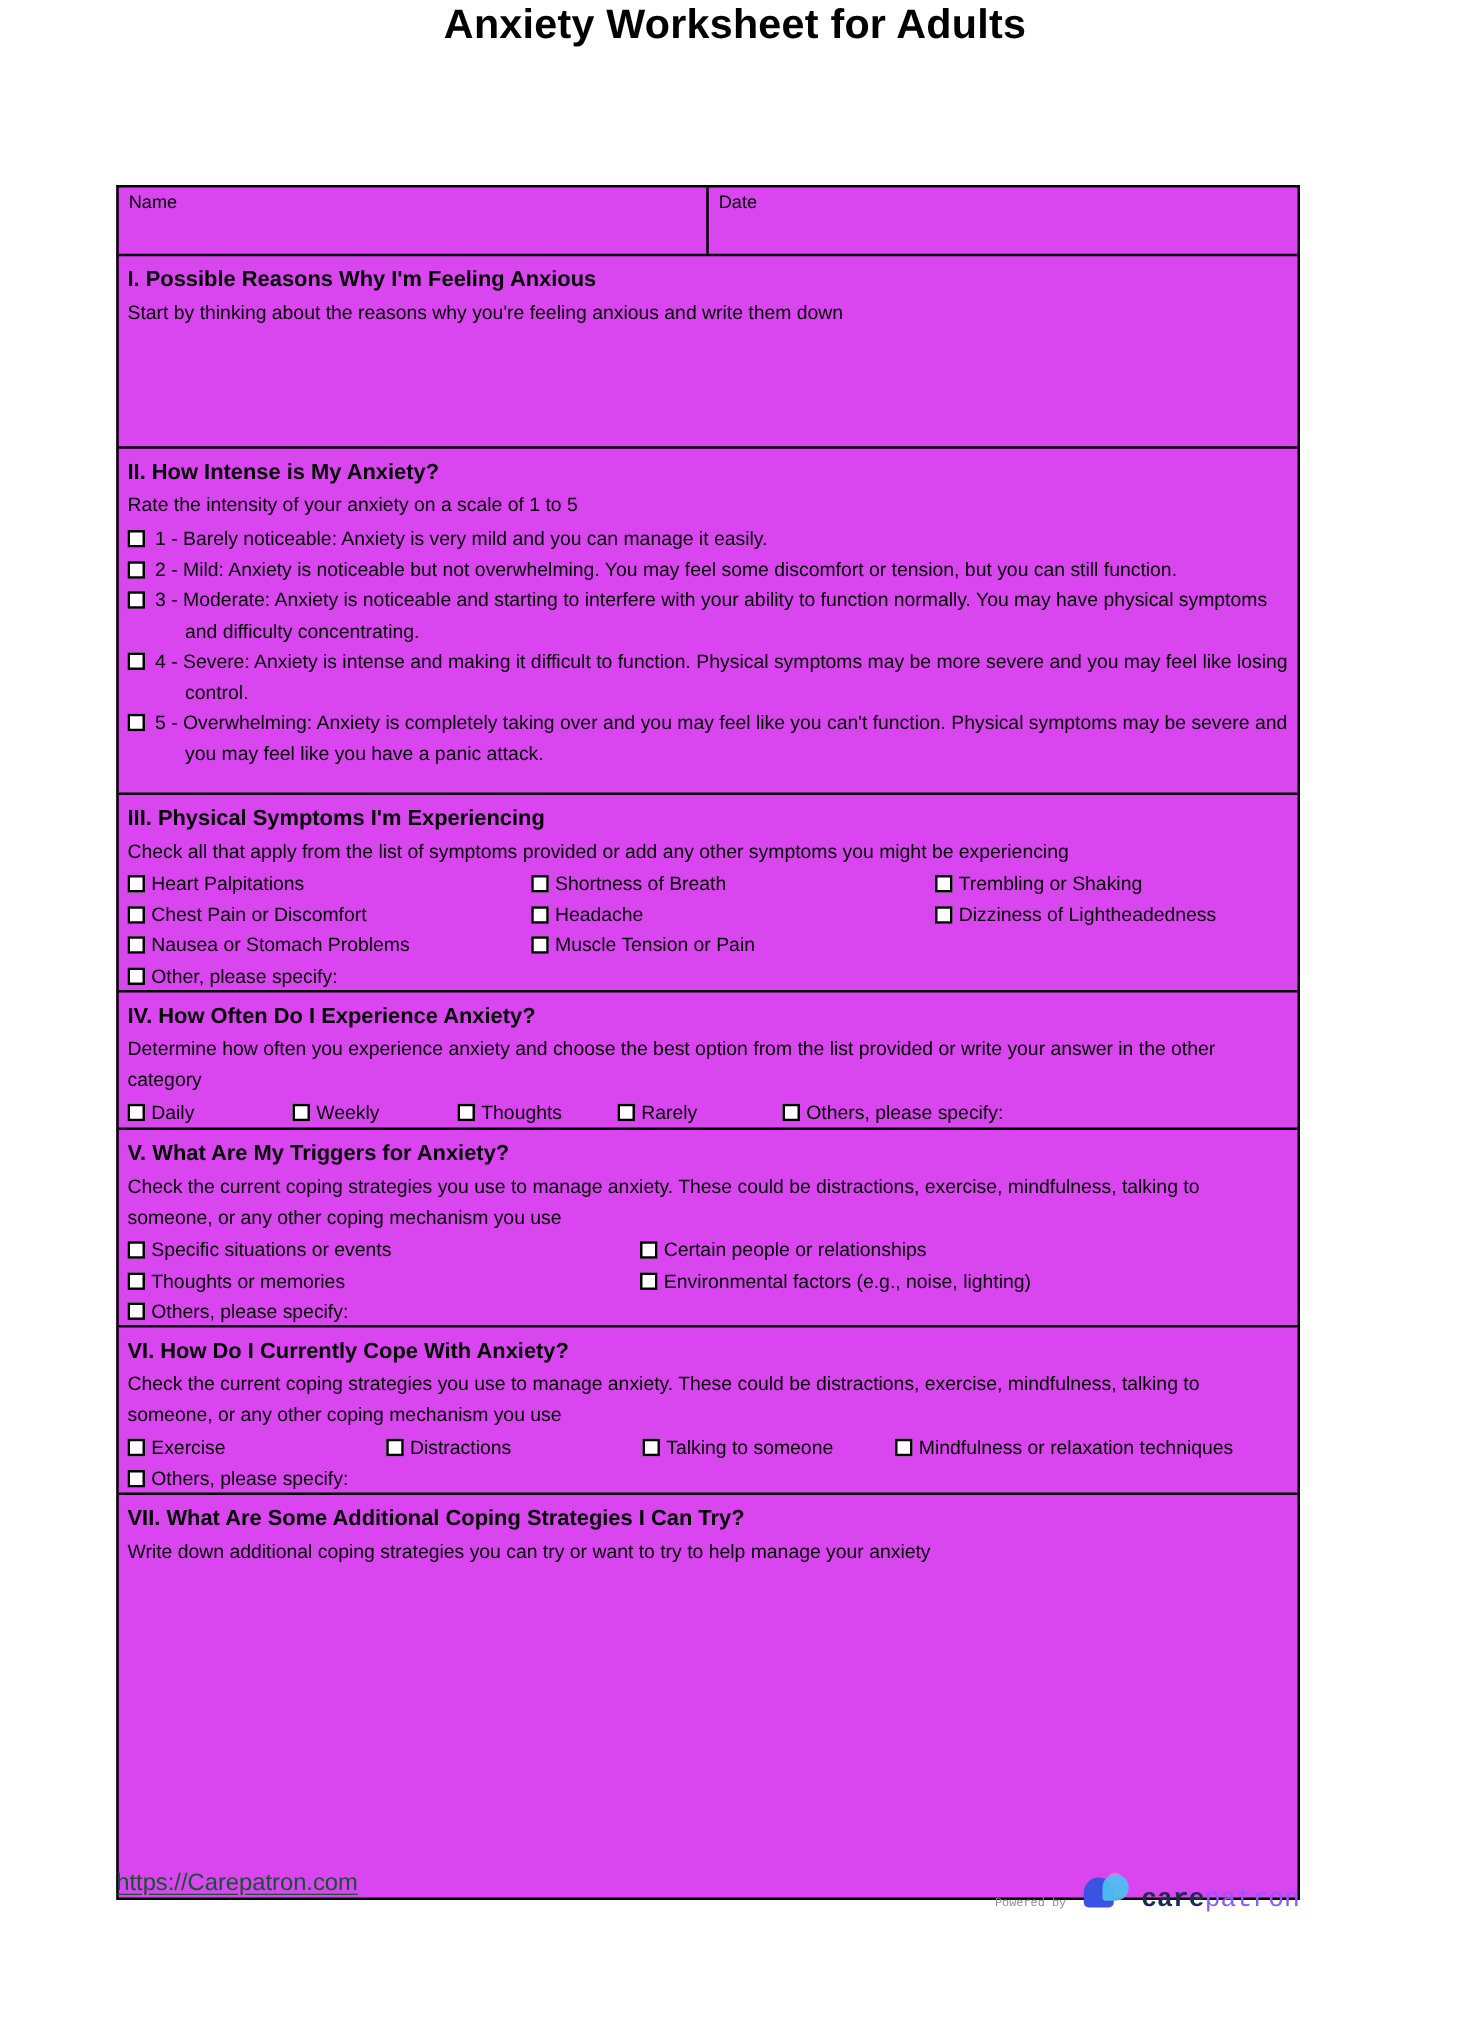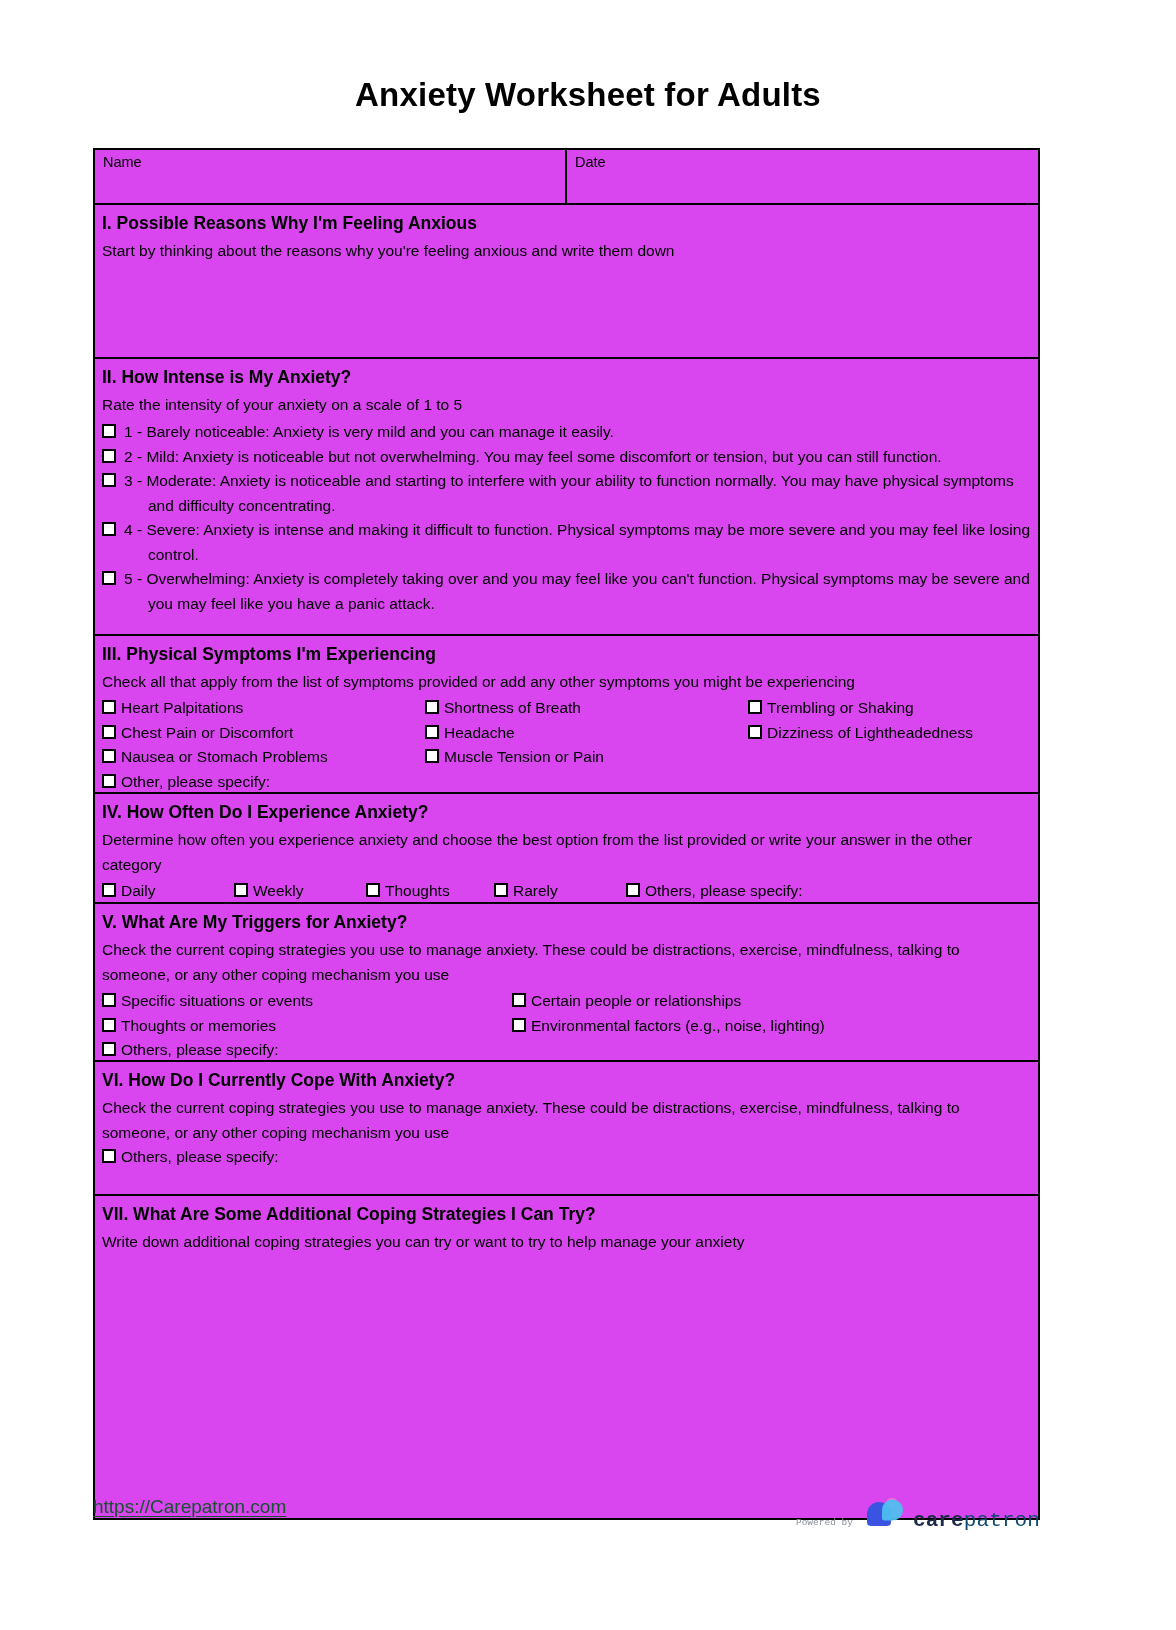--- a/index.html
+++ b/index.html
@@ -7,21 +7,20 @@
   body {
     width: 1176px; height: 1630px;
     font-family: "Liberation Sans", "DejaVu Sans", sans-serif;
     color: #000;
     position: relative;
   }
   .page-title {
     text-align: center;
     font-size: 33px;
     font-weight: bold;
-    padding-top: 76px;
     letter-spacing: 0.2px;
   }
   .sheet {
     position: absolute;
     left: 93px; top: 148px;
     width: 947px;
     border: 2px solid #000;
     background: #d946ef;
   }
   .header-row {
@@ -99,21 +98,21 @@
   }
   .footer-link {
     font-size: 19px;
     color: #14532d;
     text-underline-offset: 3px;
   }
   .brand { display: flex; align-items: center; gap: 8px; margin-top: 2px; font-family: Liberation Mono, monospace; }
   .powered-by { font-size: 9.5px; color: #8a8f98; margin-right: 4px; margin-top: 6px; }
   .brand-name { font-size: 21px; letter-spacing: 0.1px; margin-top: 2px; }
   .brand-name .b1 { font-weight: bold; color: #1d2b4a; }
-  .brand-name .b2 { font-weight: normal; color: #0c4a6e; }
+  .brand-name .b2 { font-weight: normal; color: #8b5cf6; }
   .logo-icon { position: relative; width: 40px; height: 42px; }
 </style>
 </head>
 <body>
 
 <div class="page-title">Anxiety Worksheet for Adults</div>
 
 <div class="sheet">
 
   <div class="header-row">
@@ -250,20 +249,38 @@
     </div>
     <div class="check-item">
       <span class="checkbox"></span>
       <span>Others, please specify:</span>
     </div>
   </div>
 
   <div class="section s6">
     <div class="sec-heading">VI. How Do I Currently Cope With Anxiety?</div>
     <div class="sec-desc">Check the current coping strategies you use to manage anxiety. These could be distractions, exercise, mindfulness, talking to someone, or any other coping mechanism you use</div>
+    <div class="inline-row">
+      <div class="check-item w207">
+        <span class="checkbox"></span>
+        <span>Exercise</span>
+      </div>
+      <div class="check-item w205">
+        <span class="checkbox"></span>
+        <span>Distractions</span>
+      </div>
+      <div class="check-item w202">
+        <span class="checkbox"></span>
+        <span>Talking to someone</span>
+      </div>
+      <div class="check-item">
+        <span class="checkbox"></span>
+        <span>Mindfulness or relaxation techniques</span>
+      </div>
+    </div>
     <div class="check-item">
       <span class="checkbox"></span>
       <span>Others, please specify:</span>
     </div>
   </div>
 
   <div class="section s7">
     <div class="sec-heading">VII. What Are Some Additional Coping Strategies I Can Try?</div>
     <div class="sec-desc">Write down additional coping strategies you can try or want to try to help manage your anxiety</div>
   </div>

